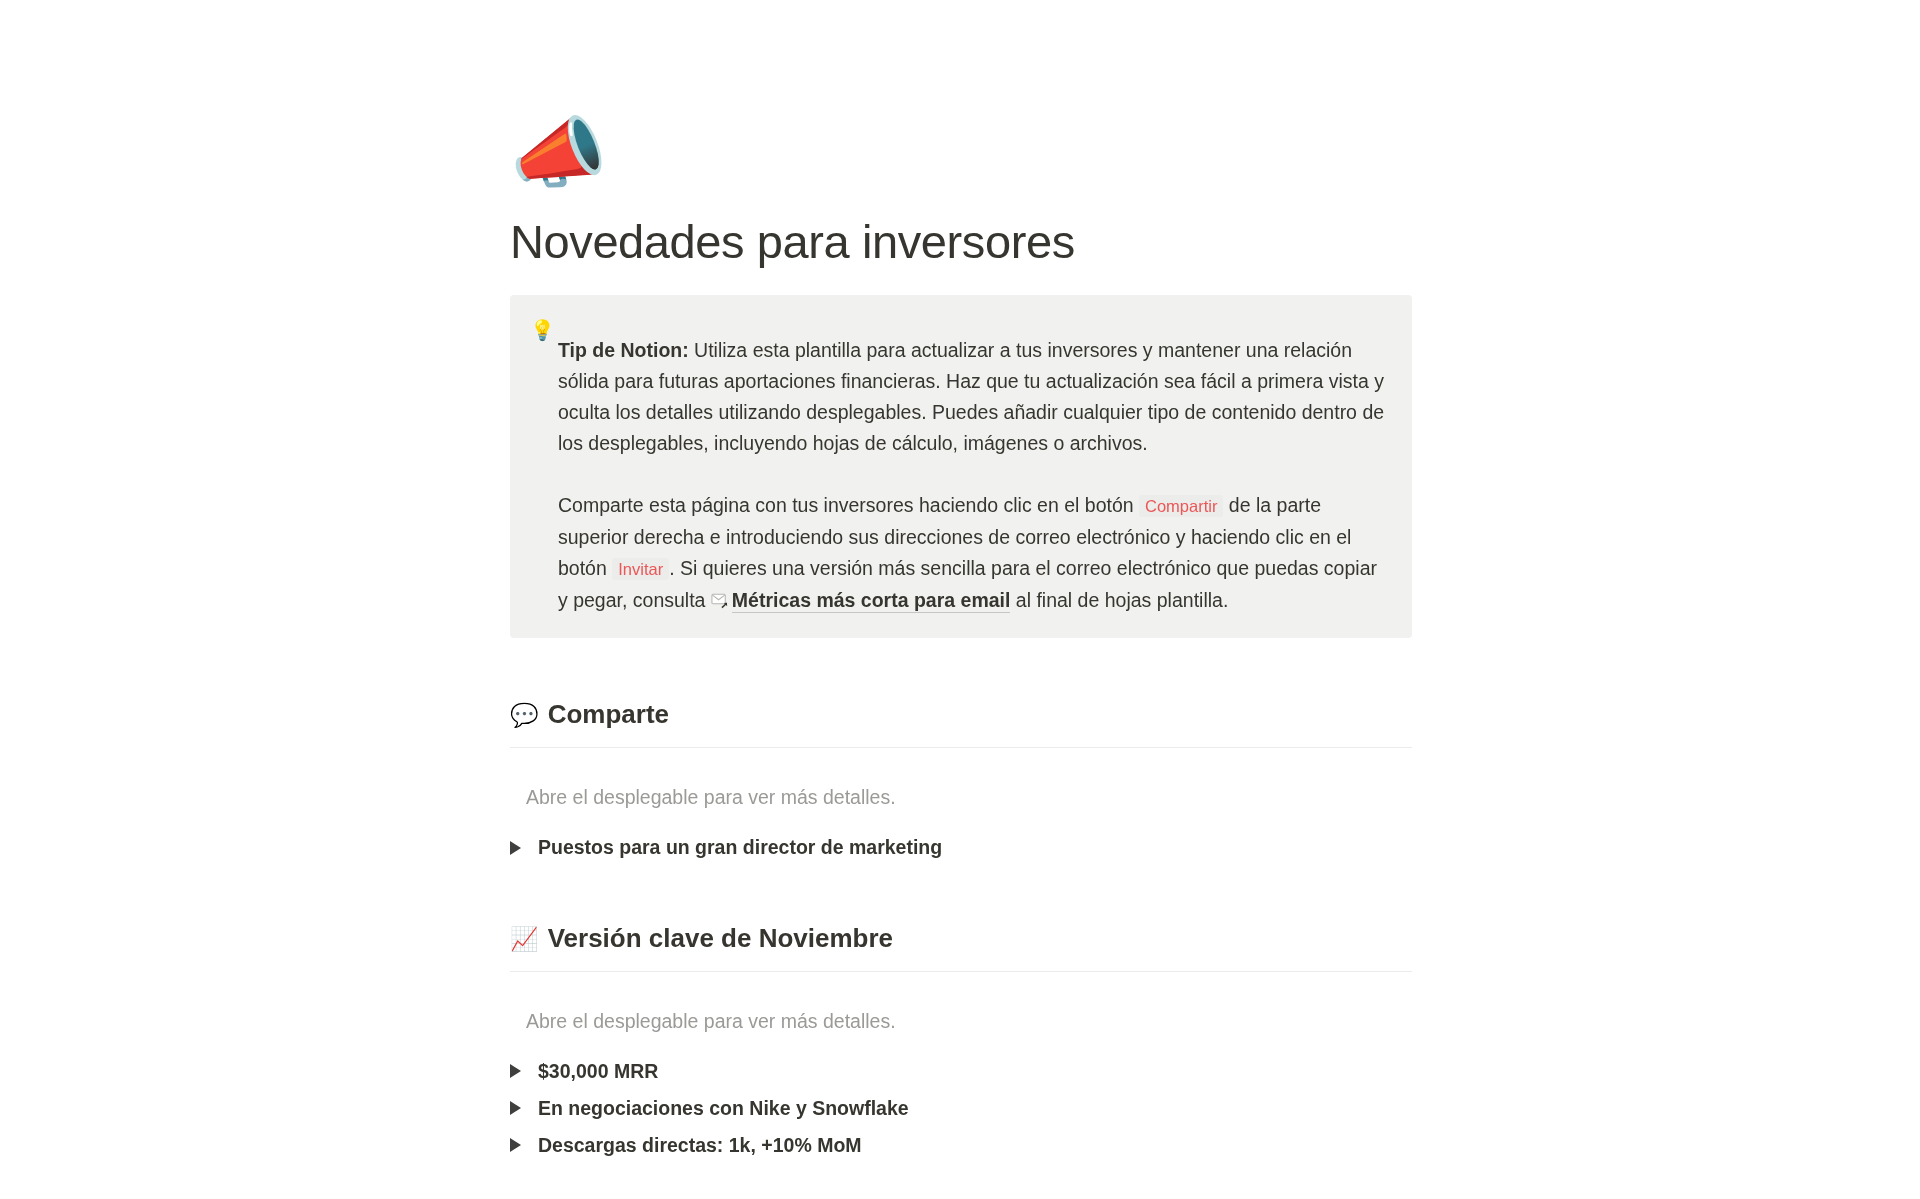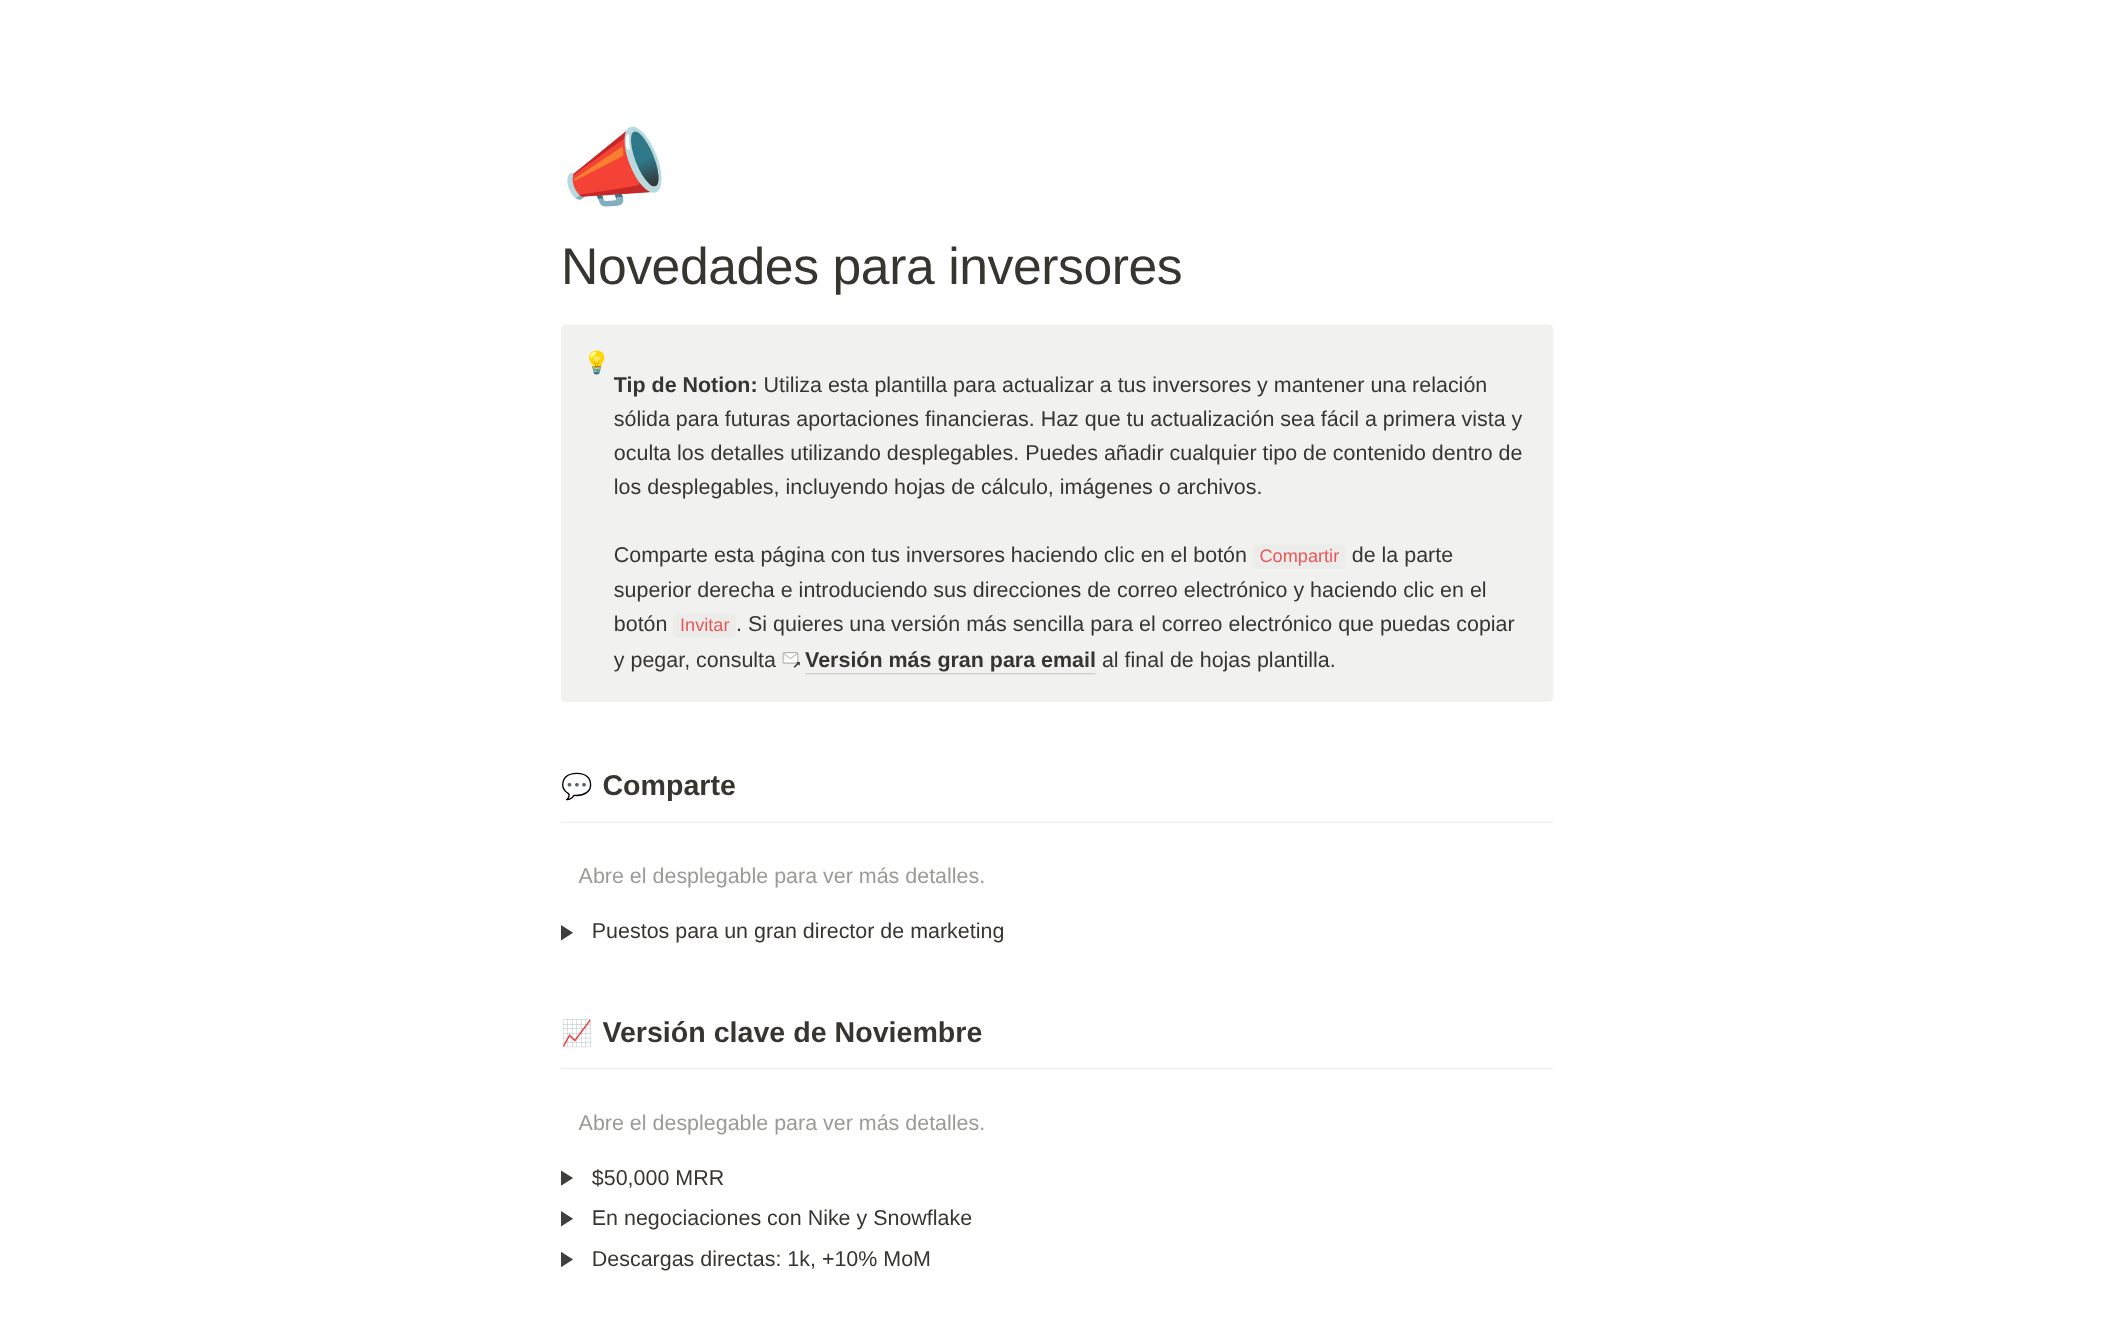--- a/index.html
+++ b/index.html
@@ -167,21 +167,21 @@
     cursor: pointer;
   }
   .toggle-arrow::before {
     content: "";
     display: block;
     border-style: solid;
     border-width: 7px 0 7px 11px;
     border-color: transparent transparent transparent #3f3f3e;
   }
   .toggle-label {
-    font-weight: normal;
+    font-weight: bold;
     color: #37352f;
     text-align: right;
   }
 </style>
 </head>
 <body>
 
 <div class="page">
   <div class="content-column">
 
@@ -191,21 +191,21 @@
 
     <div class="callout">
       <div class="callout-emoji">💡</div>
       <div class="callout-body">
         <p><span class="bold">Tip de Notion:</span><span> Utiliza esta plantilla para actualizar a tus inversores y mantener una relación sólida para futuras aportaciones financieras. Haz que tu actualización sea fácil a primera vista y oculta los detalles utilizando desplegables. Puedes añadir cualquier tipo de contenido dentro de los desplegables, incluyendo hojas de cálculo, imágenes o archivos.</span></p>
         <p><span>Comparte esta página con tus inversores haciendo clic en el botón </span><code class="chip">Compartir</code><span> de la parte superior derecha e introduciendo sus direcciones de correo electrónico y haciendo clic en el botón </span><code class="chip">Invitar</code><span>. Si quieres una versión más sencilla para el correo electrónico que puedas copiar y pegar, consulta </span><span class="mail-icon"><svg viewBox="0 0 20 20" width="19" height="19" aria-hidden="true">
                 <rect x="1" y="3.5" width="14" height="10" rx="1.2" fill="#ffffff" stroke="#b6b5b2" stroke-width="1.1"></rect>
                 <path d="M1.6 4.4 L8 9.2 L14.4 4.4" fill="none" stroke="#b6b5b2" stroke-width="1.1"></path>
                 <path d="M11.5 17.5 L16.5 12.8" stroke="#37352f" stroke-width="1.5" fill="none"></path>
                 <path d="M16.8 12.4 L17 16 L13.6 12.6 Z" fill="#37352f"></path>
-              </svg></span><a class="page-link" href="#">Versión más gran para email</a><span> al final de hojas plantilla.</span></p>
+              </svg></span><a class="page-link" href="#">Métricas más corta para email</a><span> al final de hojas plantilla.</span></p>
       </div>
     </div>
 
     <div class="section">
       <h2 class="section-heading">
         <span class="section-emoji">💬</span>
         <span>Comparte</span>
       </h2>
       <div class="divider"></div>
       <p class="hint">Abre el desplegable para ver más detalles.</p>
@@ -220,21 +220,21 @@
     <div class="section second">
       <h2 class="section-heading">
         <span class="section-emoji">📈</span>
         <span>Versión clave de Noviembre</span>
       </h2>
       <div class="divider"></div>
       <p class="hint">Abre el desplegable para ver más detalles.</p>
       <div class="toggle-list">
         <div class="toggle">
           <span class="toggle-arrow"></span>
-          <span class="toggle-label">$50,000 MRR</span>
+          <span class="toggle-label">$30,000 MRR</span>
         </div>
         <div class="toggle">
           <span class="toggle-arrow"></span>
           <span class="toggle-label">En negociaciones con Nike y Snowflake</span>
         </div>
         <div class="toggle">
           <span class="toggle-arrow"></span>
           <span class="toggle-label">Descargas directas: 1k, +10% MoM</span>
         </div>
       </div>

